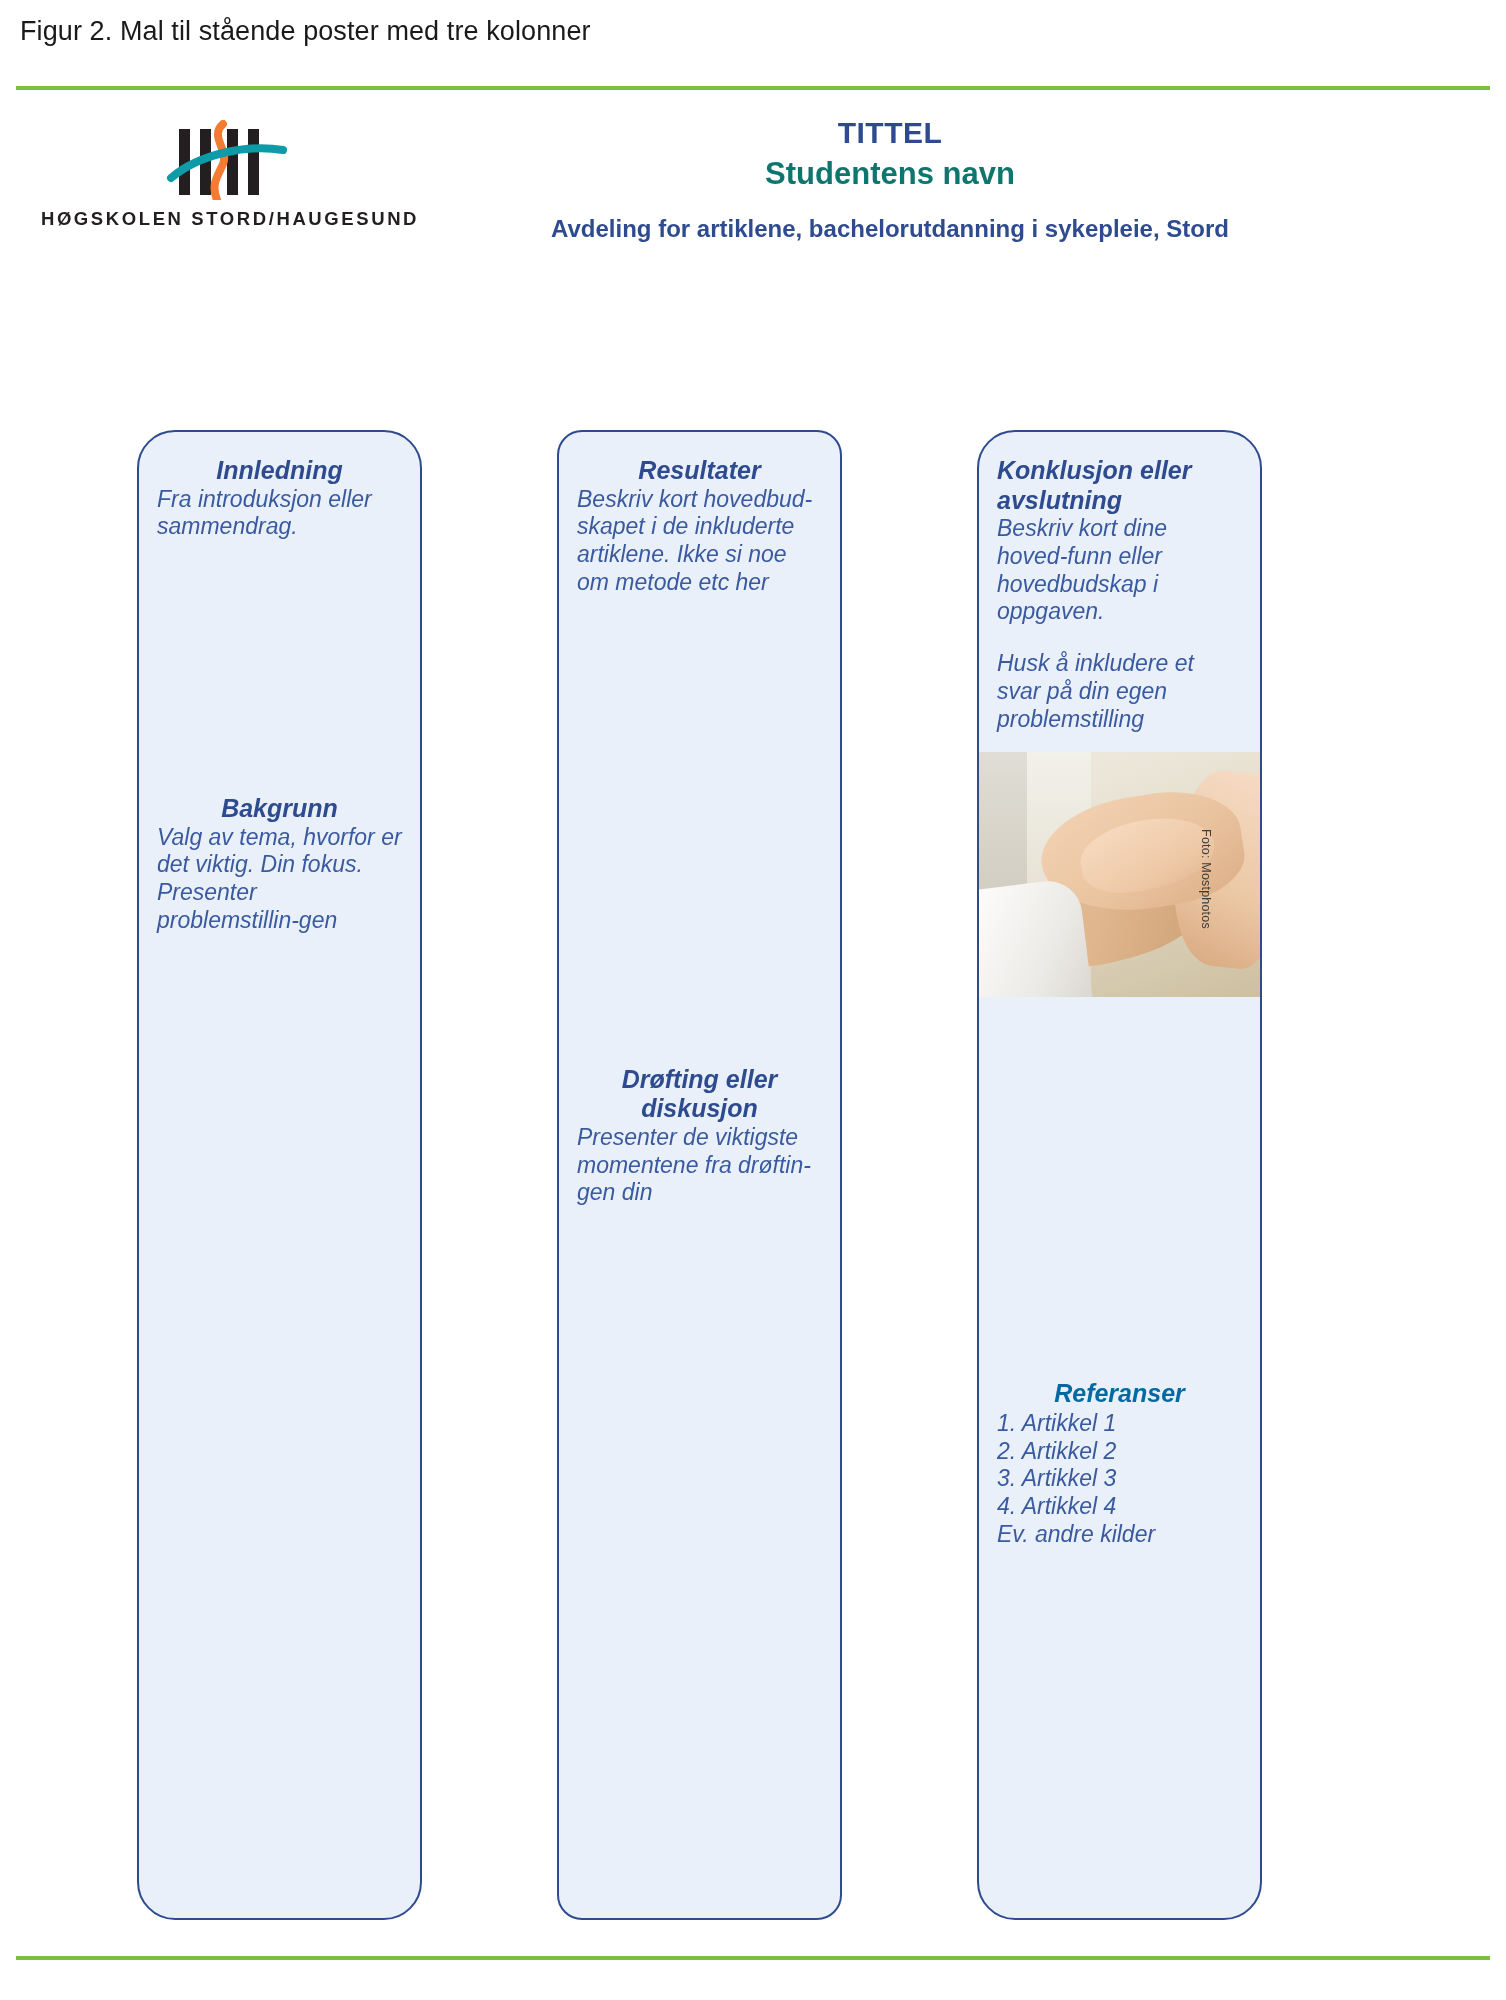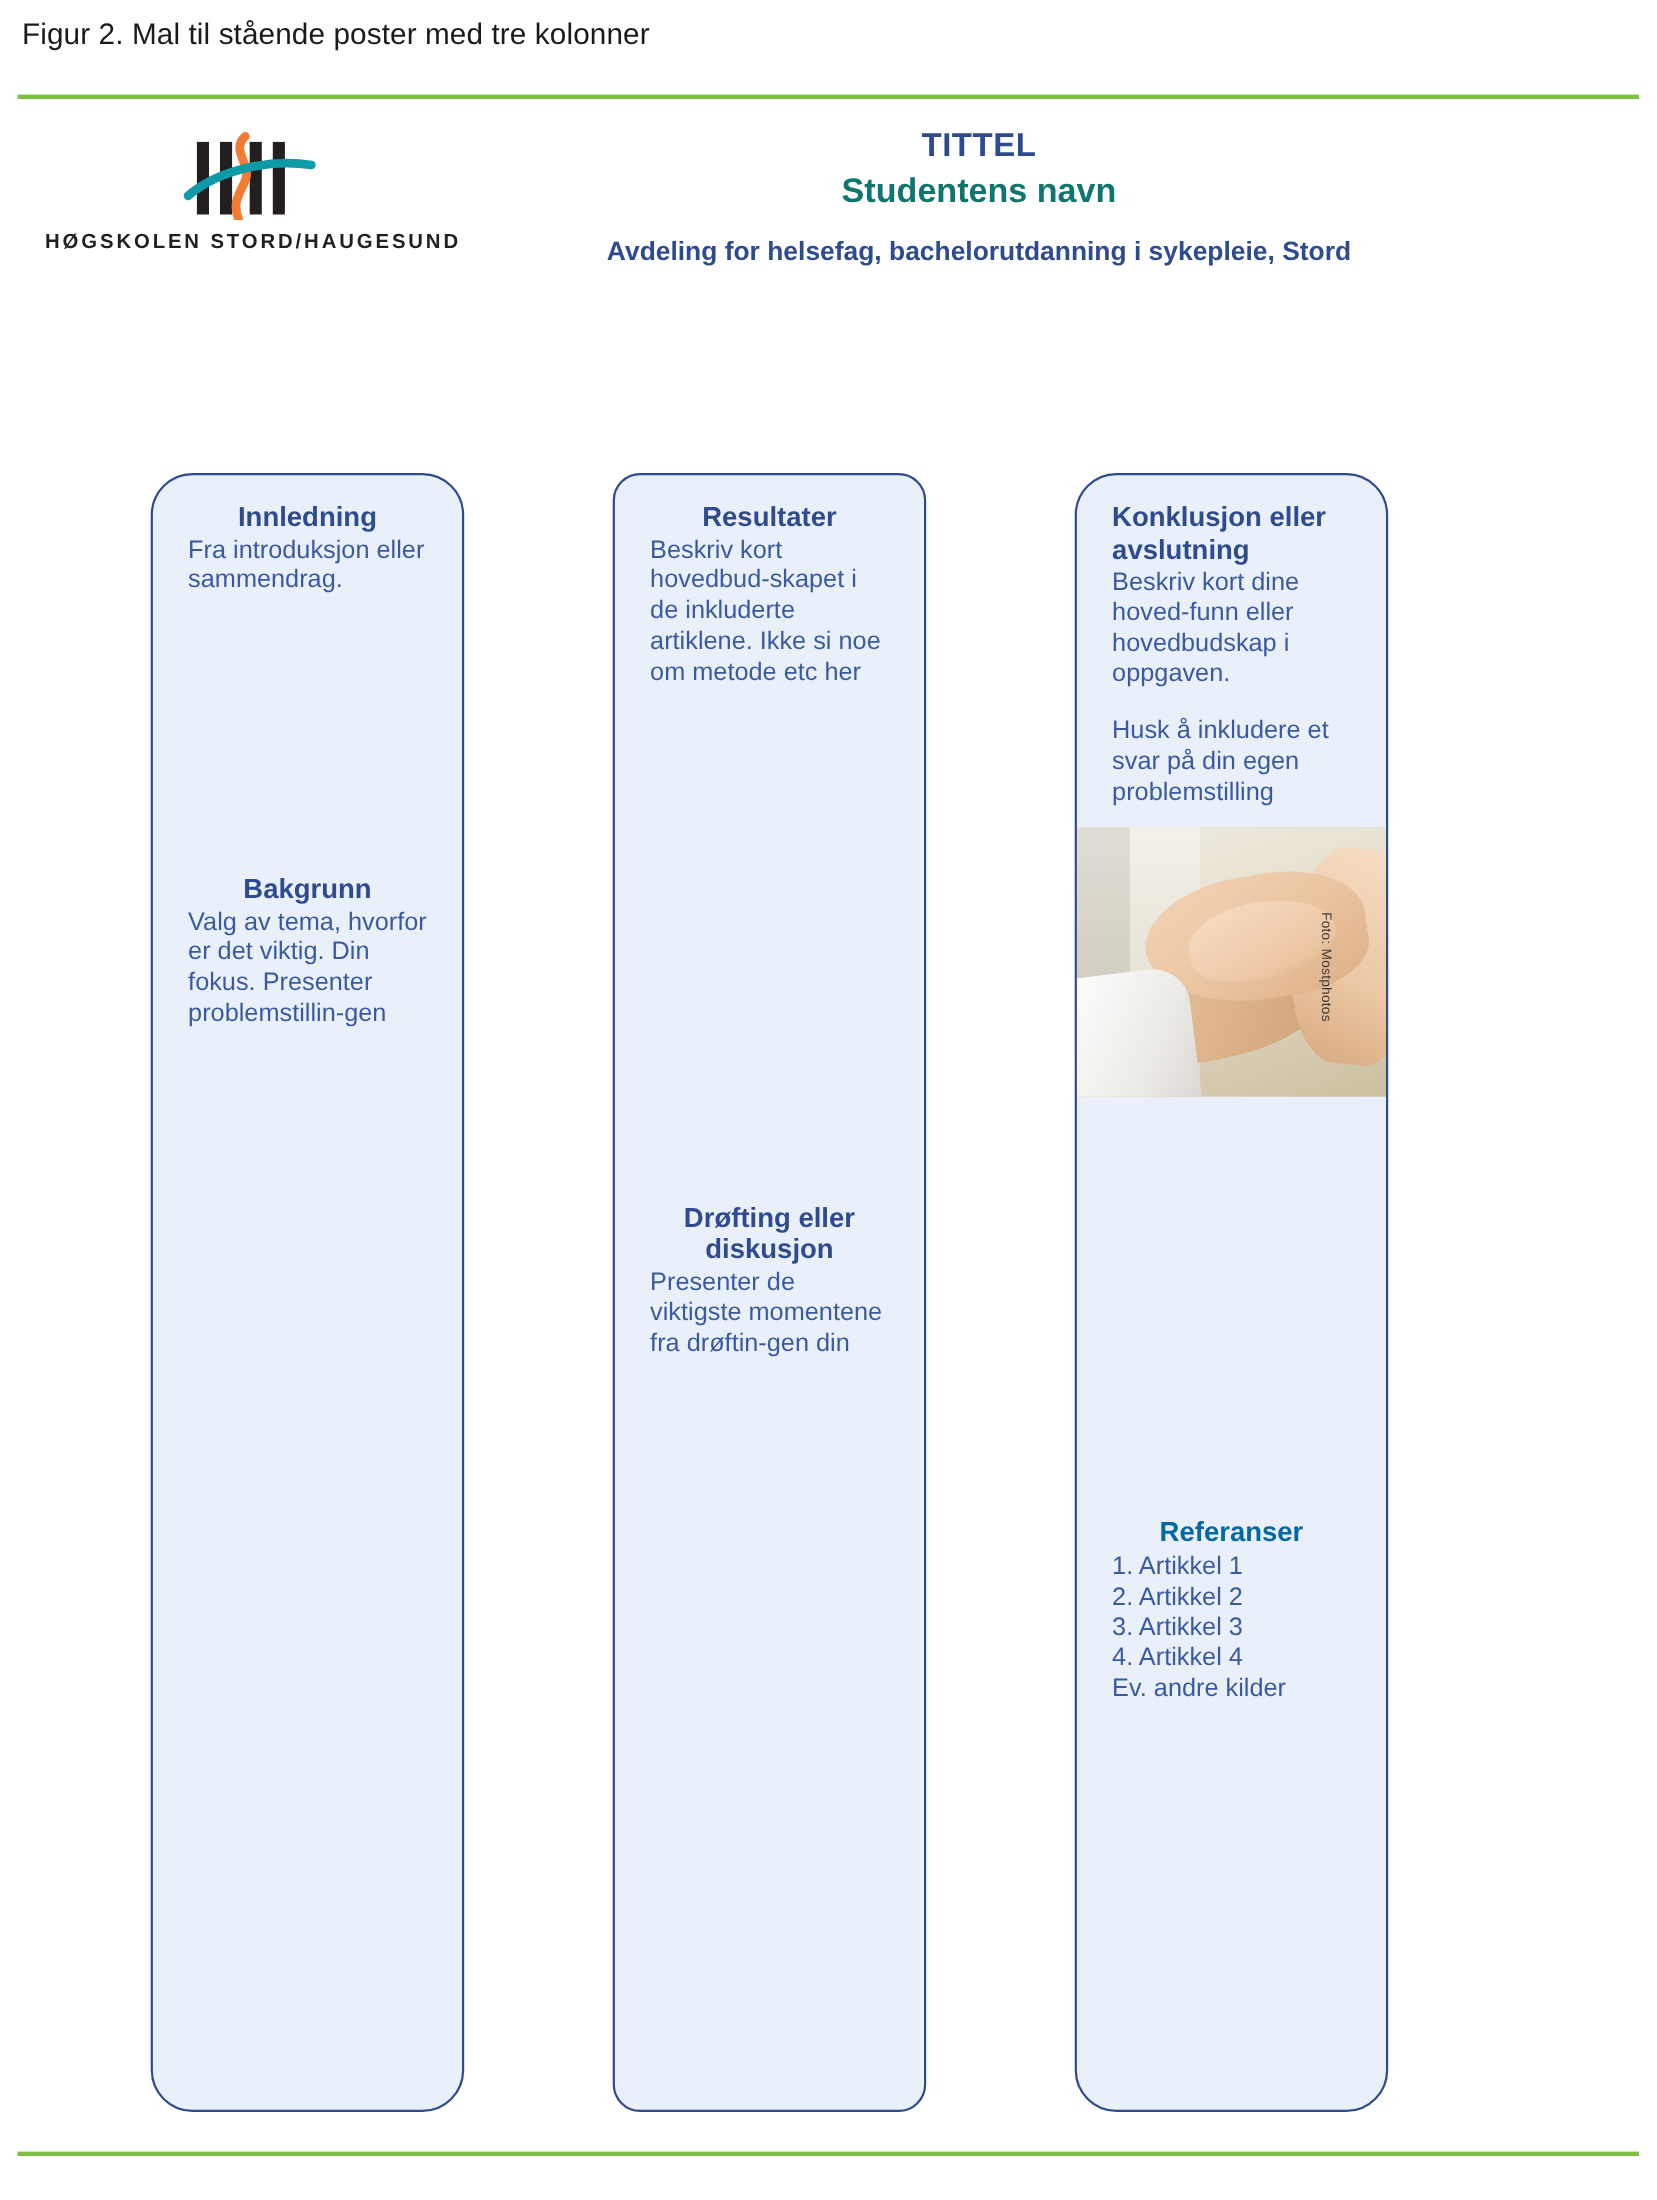--- a/index.html
+++ b/index.html
@@ -130,21 +130,22 @@
   }
   .col-1 { left: 137px;  width: 285px; }
   .col-2 { left: 557px;  width: 285px; }
   .col-3 { left: 977px;  width: 285px; }
 
   .col-1 { left: 137px; width: 285px; }
   .col-2 { left: 557px; width: 285px; border-radius: 25px; }
   .col-3 { left: 977px; width: 285px; }
 
   .sec {
-    padding: 0 32px;
+    padding: 0 18px;
+    font-style: italic;
   }
   .sec h3 {
     margin: 0;
     font-size: 25px;
     font-weight: bold;
     color: #2e4b8f;
     text-align: center;
     line-height: 1.18;
   }
   .sec h3.left {
@@ -273,21 +274,21 @@
         <path d="M58 4 C 44 16, 64 30, 58 44 C 52 58, 46 64, 52 80" stroke="#f47b32" stroke-width="8" fill="none" stroke-linecap="round"></path>
         <path d="M6 58 C 34 34, 82 24, 118 30" stroke="#0e9aa7" stroke-width="8" fill="none" stroke-linecap="round"></path>
       </svg>
     </div>
     <div class="logo-wordmark">HØGSKOLEN STORD/HAUGESUND</div>
   </div>
 
   <div class="title-block">
     <div class="poster-title">TITTEL</div>
     <div class="poster-author">Studentens navn</div>
-    <div class="poster-dept">Avdeling for helsefag, bachelorutdanning i sykepleie, Stord</div>
+    <div class="poster-dept">Avdeling for artiklene, bachelorutdanning i sykepleie, Stord</div>
   </div>
 
 </div>
 
 <div class="columns">
 
   <div class="col col-1">
     <div class="sec" style="padding-top:24px;">
       <h3>Innledning</h3>
       <p>Fra introduksjon eller sammendrag.</p>

